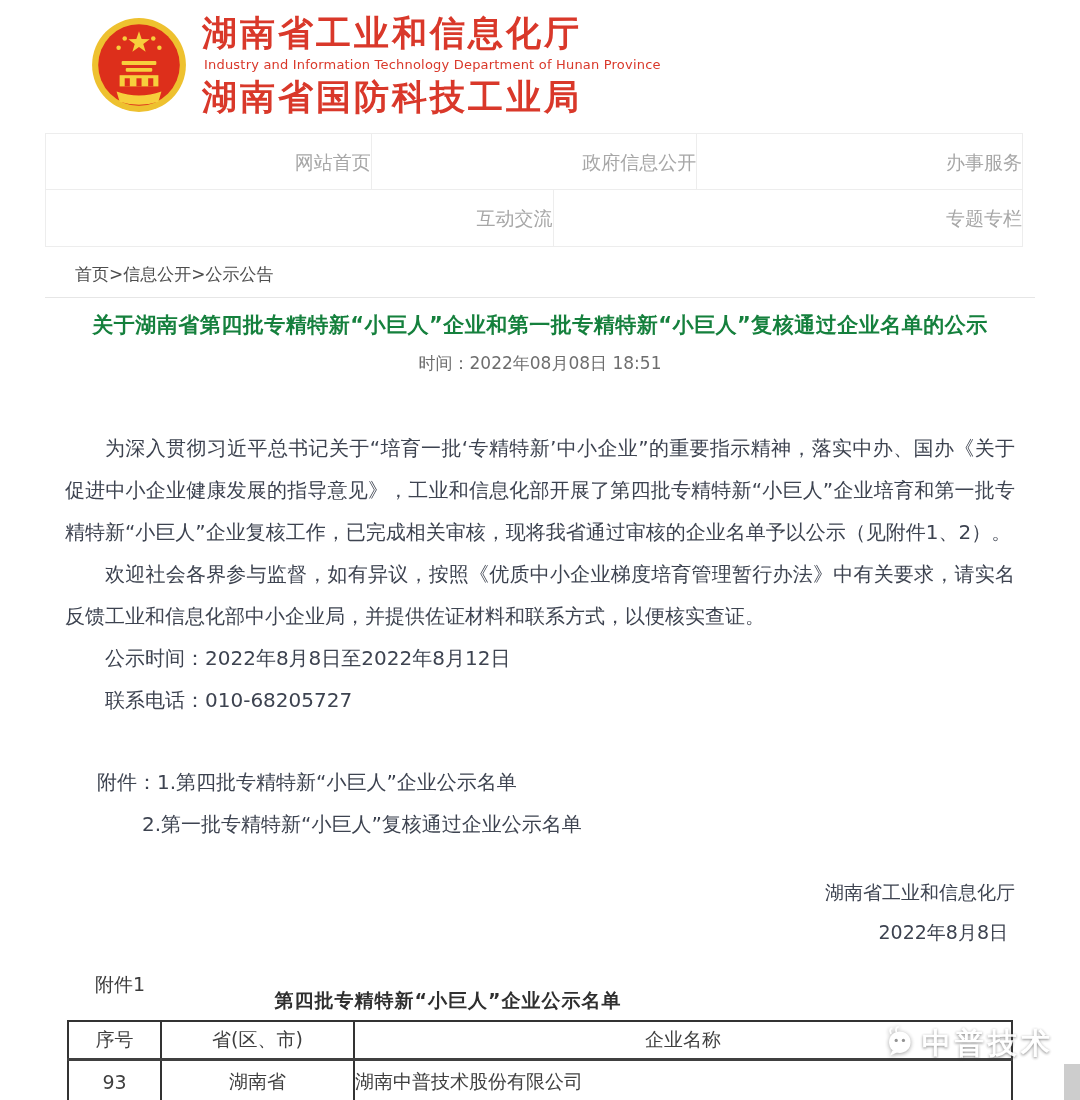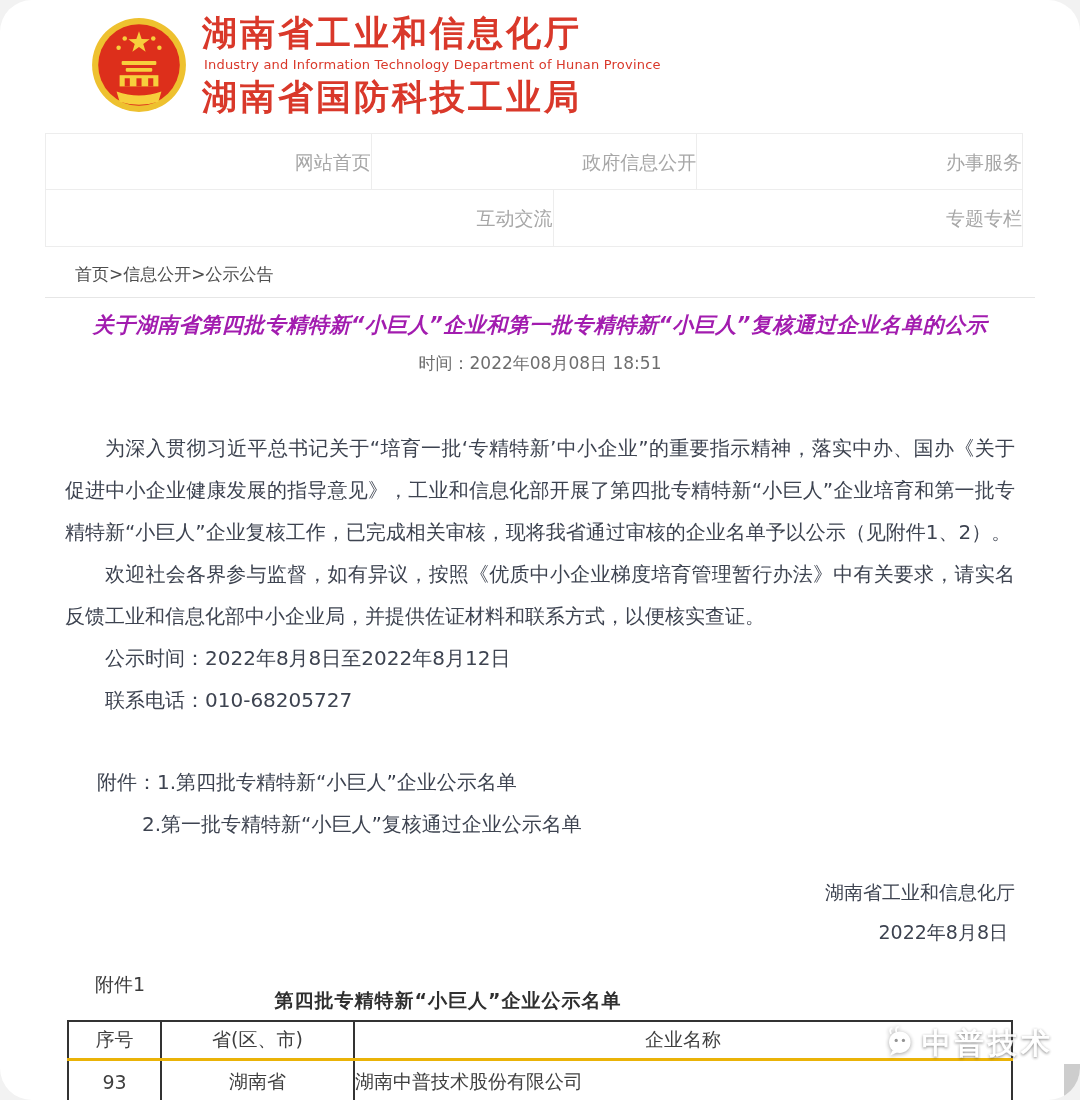--- a/index.html
+++ b/index.html
@@ -1,20 +1,20 @@
 <!DOCTYPE html>
 <html><head>
 <meta charset="utf-8">
 <style>
   * { margin:0; padding:0; box-sizing:border-box; }
   html,body { background:#f2f2f2; }
   body { font-family:"DejaVu Sans","Liberation Sans",sans-serif; }
   .page{
     position:relative; width:1080px; height:1100px; background:#ffffff;
-    margin:0 auto; overflow:hidden;border-radius:32px;
+    margin:0 auto; overflow:hidden;
   }
   
   .masthead{ height:133px; padding:10px 0 0 88px; display:flex; align-items:flex-start; }
   .emblem{ width:102px; height:102px; flex:0 0 auto; margin-top:4px; }
   .masthead-text{ margin-left:12px; padding-top:2px; }
   .org-cn{ color:#d9382a; font-size:35px; font-weight:900; letter-spacing:3px; line-height:1.25; }
   .org-en{ color:#d9382a; font-size:13px; line-height:1.3; margin:1px 0 2px 2px; letter-spacing:0.2px; }
   
   .nav{ margin-left:45px; width:978px; border:1px solid #ededed; }
   .nav-row{ display:flex; }
@@ -24,22 +24,22 @@
   }
   .nav-cell:last-child{ border-right:none; }
   .nav-row1 .nav-cell{ border-bottom:1px solid #ededed; }
   .nav-row2 .cell-a{ flex:0 0 52%; }
   .nav-row2 .cell-b{ flex:0 0 48%; }
   
   .breadcrumb{ margin:16px 0 0 75px; font-size:17px; color:#4d4d4d; cursor:pointer; }
   .bc-divider{ margin:11px 0 0 45px; width:990px; border-top:1px solid #e6e6e6; }
   
   .art-title{
-    margin:13px 40px 0 40px; text-align:center; color:#a21caf;
-    font-size:21px; font-weight:bold; letter-spacing:0.5px;font-style:italic;
+    margin:13px 40px 0 40px; text-align:center; color:#15803d;
+    font-size:21px; font-weight:bold; letter-spacing:0.5px;
   }
   .art-time{ margin-top:13px; text-align:center; color:#6e6e6e; font-size:17px; }
   .body{ padding:0 65px; color:#3d4350; font-size:20px; line-height:42px; text-align:justify; }
   .body p.para{ text-indent:2em; }
   .body p.first{ margin-top:52px; }
   .body p.meta{ text-indent:2em; }
   .attach-line1{ margin-top:40px; text-indent:1.6em; }
   .attach-line2{ padding-left:3.85em; }
   .sig{ position:absolute; right:65px; top:880px; color:#3d4350; font-size:19px; }
   .sig-date{ position:absolute; right:72px; top:920px; color:#3d4350; font-size:19px; }
@@ -47,21 +47,21 @@
   .attach1-label{ position:absolute; left:95px; top:952px; color:#3a3a3a; font-size:19px;margin-top:20px; }
   .table-title{
     position:absolute; left:0; top:988px; width:896px; text-align:center;
     color:#2f2f2f; font-size:19px; font-weight:bold; letter-spacing:1px;
   }
   table.list{
     position:absolute; left:67px; top:1020px; width:946px;
     border-collapse:collapse; font-size:19px; color:#3f3f3f; table-layout:fixed;
   }
   table.list th, table.list td{ border:2px solid #333; font-weight:normal; }
-  table.list th{ height:38px; text-align:center; border-bottom:3px solid #eab308;margin-left:39px; }
+  table.list th{ height:38px; text-align:center; border-bottom:3px solid #404040;margin-left:39px; }
   table.list td{ height:46px; text-align:center; }
   table.list td.name{ text-align:left; }
   col.c1{ width:93px; } col.c2{ width:193px; }
   
   .watermark{
     position:absolute; right:26px; top:1024px; display:flex; align-items:center;
     opacity:0.93; pointer-events:none;
   }
   .wm-icon{ width:36px; height:36px; margin-right:6px; filter:drop-shadow(0 1px 2px rgba(70,70,70,0.55)); }
   .wm-text{

